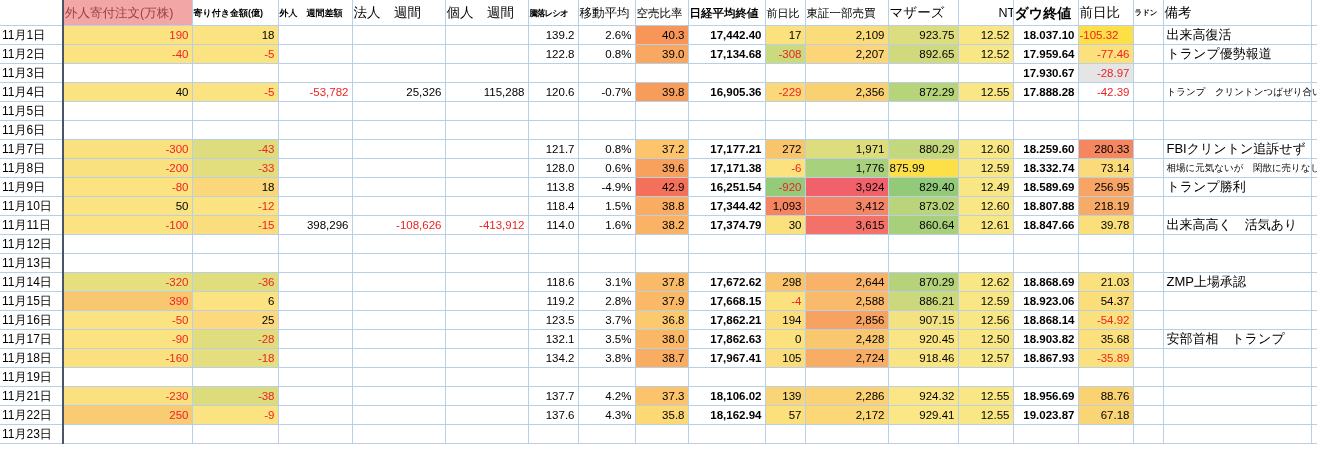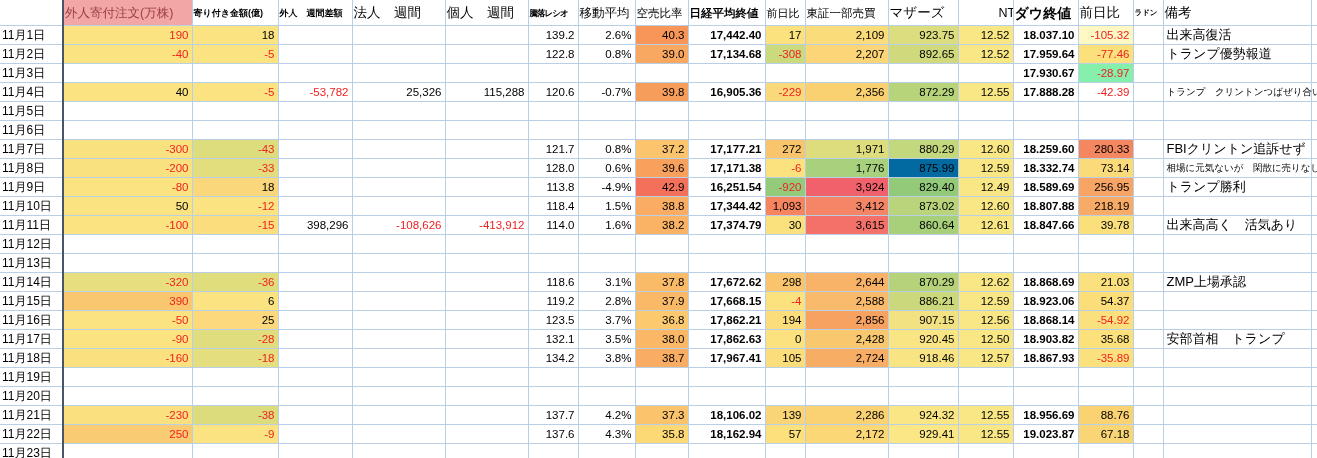--- a/index.html
+++ b/index.html
@@ -82,21 +82,21 @@
           <td style="text-align: right;"></td>
           <td style="text-align: right;">139.2</td>
           <td style="text-align: right;">2.6%</td>
           <td style="text-align: right; background: rgb(247, 150, 88);">40.3</td>
           <td class="b" style="text-align: right;">17,442.40</td>
           <td style="text-align: right; background: rgb(251, 226, 126);">17</td>
           <td style="text-align: right; background: rgb(251, 220, 122);">2,109</td>
           <td style="text-align: right; background: rgb(220, 221, 126);">923.75</td>
           <td style="text-align: right; background: rgb(249, 231, 134);">12.52</td>
           <td class="b" style="text-align: right;">18.037.10</td>
-          <td class="red" style="text-align: right; background: #fef9c3;">-105.32</td>
+          <td class="red" style="text-align: left; background: #fde047;">-105.32</td>
           <td style="text-align: right;"></td>
           <td class="remarks" style="text-align: left;">出来高復活</td>
           <td style="text-align: left;"></td>
         </tr>
         <tr>
           <td class="date-cell freeze">11月2日</td>
           <td class="red" style="text-align: right; background: rgb(251, 227, 129);">-40</td>
           <td class="red" style="text-align: right; background: rgb(251, 227, 129);">-5</td>
           <td style="text-align: right;"></td>
           <td style="text-align: right;"></td>
@@ -124,21 +124,21 @@
           <td style="text-align: right;"></td>
           <td style="text-align: right;"></td>
           <td style="text-align: right;"></td>
           <td style="text-align: right;"></td>
           <td class="b" style="text-align: right;"></td>
           <td style="text-align: right;"></td>
           <td style="text-align: right;"></td>
           <td style="text-align: right;"></td>
           <td style="text-align: right;"></td>
           <td class="b" style="text-align: right;">17.930.67</td>
-          <td class="red" style="text-align: right; background: #86efac;">-28.97</td>
+          <td class="red" style="text-align: right; background: #e5e5e5;">-28.97</td>
           <td style="text-align: right;"></td>
           <td class="remarks" style="text-align: left;"></td>
           <td style="text-align: left;"></td>
         </tr>
         <tr>
           <td class="date-cell freeze">11月4日</td>
           <td style="text-align: right; background: rgb(251, 227, 129);">40</td>
           <td class="red" style="text-align: right; background: rgb(251, 227, 129);">-5</td>
           <td class="red" style="text-align: right;">-53,782</td>
           <td style="text-align: right;">25,326</td>
@@ -226,21 +226,21 @@
           <td class="red" style="text-align: right; background: rgb(226, 221, 125);">-33</td>
           <td style="text-align: right;"></td>
           <td style="text-align: right;"></td>
           <td style="text-align: right;"></td>
           <td style="text-align: right;">128.0</td>
           <td style="text-align: right;">0.6%</td>
           <td style="text-align: right; background: rgb(248, 161, 93);">39.6</td>
           <td class="b" style="text-align: right;">17,171.38</td>
           <td class="red" style="text-align: right; background: rgb(251, 226, 126);">-6</td>
           <td style="text-align: right; background: rgb(167, 209, 124);">1,776</td>
-          <td style="text-align: right; background: #0369a1;">875.99</td>
+          <td style="text-align: left; background: #fde047;">875.99</td>
           <td style="text-align: right; background: rgb(249, 231, 134);">12.59</td>
           <td class="b" style="text-align: right;">18.332.74</td>
           <td style="text-align: right; background: rgb(251, 219, 121);">73.14</td>
           <td style="text-align: right;"></td>
           <td class="remarks small" style="text-align: right;">相場に元気ないが　閑散に売りなし</td>
           <td style="text-align: left;"></td>
         </tr>
         <tr>
           <td class="date-cell freeze">11月9日</td>
           <td class="red" style="text-align: right; background: rgb(251, 227, 129);">-80</td>
@@ -466,41 +466,20 @@
           <td style="text-align: right;"></td>
           <td style="text-align: right;"></td>
           <td style="text-align: right;"></td>
           <td class="b" style="text-align: right;"></td>
           <td style="text-align: right;"></td>
           <td style="text-align: right;"></td>
           <td class="remarks" style="text-align: left;"></td>
           <td style="text-align: left;"></td>
         </tr>
         <tr>
-          <td class="date-cell freeze">11月20日</td>
-          <td style="text-align: right;"></td>
-          <td style="text-align: right;"></td>
-          <td style="text-align: right;"></td>
-          <td style="text-align: right;"></td>
-          <td style="text-align: right;"></td>
-          <td style="text-align: right;"></td>
-          <td style="text-align: right;"></td>
-          <td style="text-align: right;"></td>
-          <td class="b" style="text-align: right;"></td>
-          <td style="text-align: right;"></td>
-          <td style="text-align: right;"></td>
-          <td style="text-align: right;"></td>
-          <td style="text-align: right;"></td>
-          <td class="b" style="text-align: right;"></td>
-          <td style="text-align: right;"></td>
-          <td style="text-align: right;"></td>
-          <td class="remarks" style="text-align: left;"></td>
-          <td style="text-align: left;"></td>
-        </tr>
-        <tr>
           <td class="date-cell freeze">11月21日</td>
           <td class="red" style="text-align: right; background: rgb(250, 224, 127);">-230</td>
           <td class="red" style="text-align: right; background: rgb(220, 220, 125);">-38</td>
           <td style="text-align: right;"></td>
           <td style="text-align: right;"></td>
           <td style="text-align: right;"></td>
           <td style="text-align: right;">137.7</td>
           <td style="text-align: right;">4.2%</td>
           <td style="text-align: right; background: rgb(251, 195, 108);">37.3</td>
           <td class="b" style="text-align: right;">18,106.02</td>

